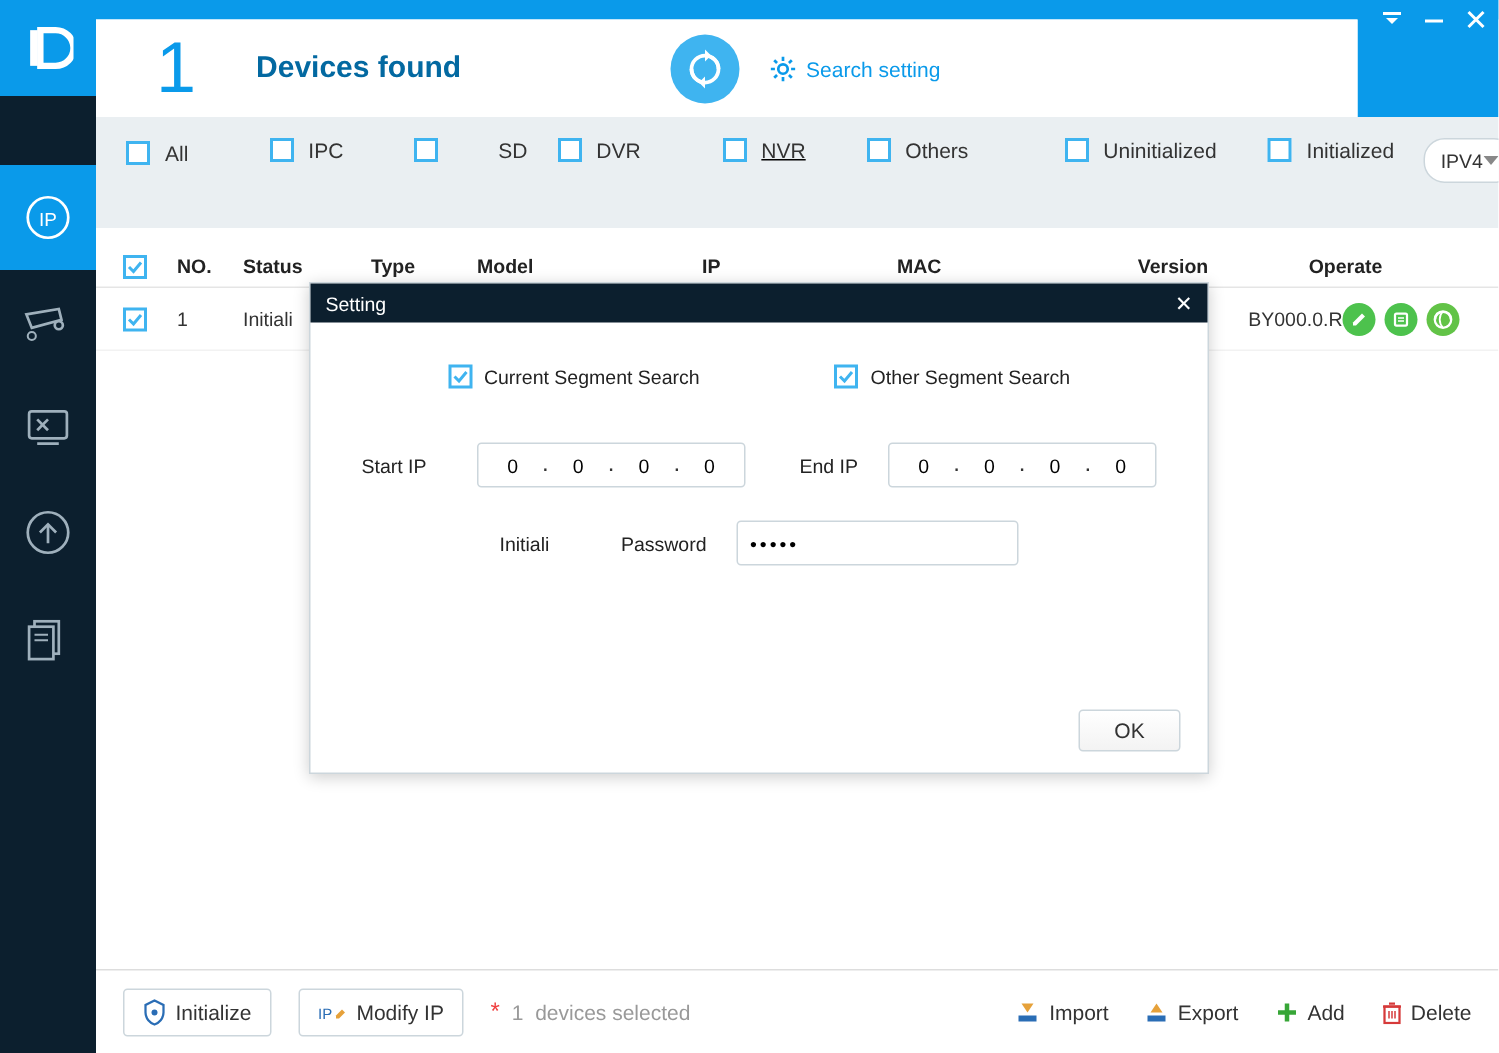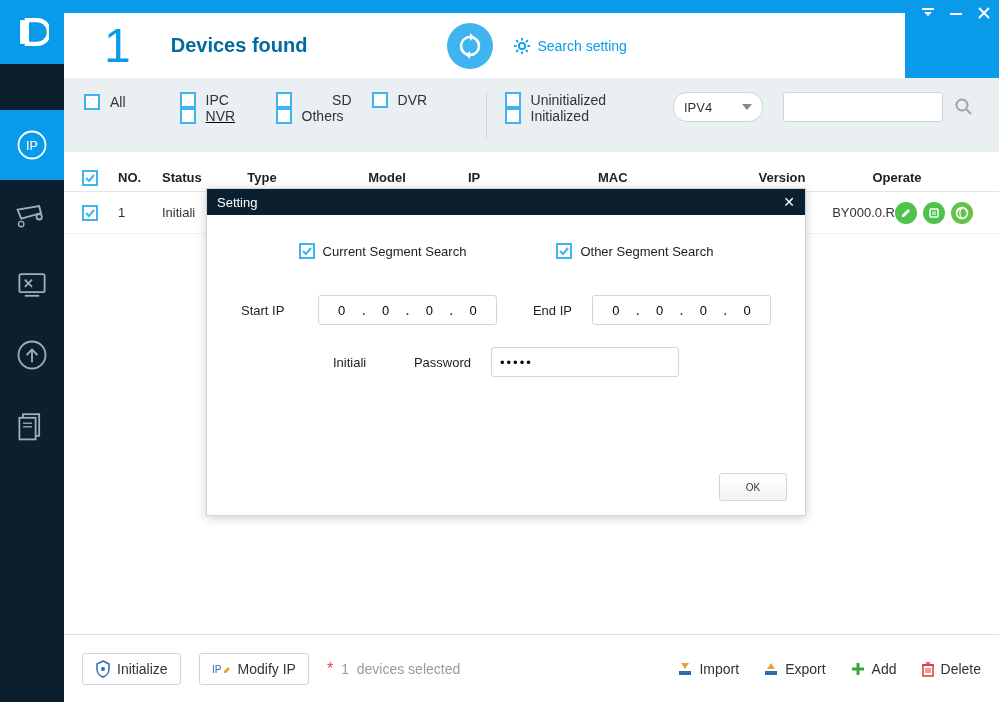--- a/index.html
+++ b/index.html
@@ -26,56 +26,56 @@
   .search-setting { margin-left: 20px; display: flex; align-items: center; cursor: pointer; }
   .gearblue { width: 18px; height: 18px; margin-right: 6px; }
   .sset-text { color: #0a9aea; font-size: 14px; }
 
   
   .filterbar { position: absolute; top: 78px; left: 64px; right: 0; height: 74px; background: #eaeff2; display: flex; align-items: flex-start; padding: 14px 20px; }
   .chk { width: 16px; height: 16px; border: 2px solid #3fb4f0; background: #fff; display: inline-block; vertical-align: middle; margin-right: 10px; cursor: pointer; }
   .flab { font-size: 14px; color: #333; vertical-align: middle; margin-right: 20px; }
   .fcol1 { margin-right: 34px; }
   .frow { display:flex; }
-  .fcol2 { display:flex; flex-direction:column; }
+  .fcol2 { display:flex; flex-direction:row; gap:14px; }
   .fpair { display:flex; align-items:center; }
   .fdivider { width: 1px; height: 46px; background: #ccd6dc; margin: 0 18px; }
   .ipver { border: 1px solid #ccd6dc; background:#fff; height: 30px; width: 90px; border-radius:14px; display:flex; align-items:center; justify-content:space-between; padding: 0 10px; cursor:pointer; margin-right:20px; }
   .ipver span { font-size:13px; color:#333; }
   .searchbox { border: 1px solid #ccd6dc; background:#fff; height:30px; width:160px; border-radius:3px; }
   .magbtn { width:30px; height:30px; display:flex; align-items:center; justify-content:center; cursor:pointer; margin-left:6px;}
 
   
   .tablehdr { position:absolute; top:164px; left:64px; right:0; height:28px; background:#fff; border-bottom:1px solid #e5e5e5; display:flex; align-items:center; padding-left:18px; font-size:13px; font-weight:600; color:#222; }
   .th-chk { width:30px; }
   .tchk { width:16px; height:16px; border:2px solid #3fb4f0; display:flex; align-items:center; justify-content:center; cursor:pointer; }
   .tchk svg { width:12px; height:12px; }
   .th { padding:0 6px; }
   .th-no { width:44px; }
   .th-status { width:56px; }
   .th-type { width:100px; text-align:center; }
-  .th-model { width:150px; text-align:center; }
+  .th-model { width:150px; text-align:left; }
   .th-ip { width:130px; text-align:left; }
   .th-mac { width:130px; text-align:left; }
   .th-ver { width:120px; text-align:center; }
   .th-op { width:110px; text-align:center; }
 
   
   .tblrow { position:absolute; top:192px; left:64px; right:0; height:42px; display:flex; align-items:center; padding-left:18px; font-size:13px; color:#333; border-bottom:1px solid #f2f2f2; }
   .td { padding:0 6px; }
   .td-no { width:44px; }
   .td-status { width:56px; }
   .ver-right { position:absolute; right: 104px; }
   .opicons { position:absolute; right: 26px; display:flex; gap:6px; }
   .opicon { width:22px; height:22px; border-radius:50%; display:flex; align-items:center; justify-content:center; cursor:pointer; }
   .op-green { background:#4dc24d; }
   .op-lgreen { background:#62c347; }
 
   
-  .bottombar { position:absolute; bottom:0; left:64px; right:0; height:68px; background:#fff; border-top:1px solid #ddd; display:flex; align-items:center; padding:0 18px; }
+  .bottombar { position:absolute; bottom:0; left:64px; right:0; height:56px; background:#fff; border-top:1px solid #ddd; display:flex; align-items:center; padding:0 18px; }
   .btn { border:1px solid #ccd6dc; background:#fff; border-radius:3px; height:32px; padding:0 12px; display:flex; align-items:center; cursor:pointer; margin-right:18px; font-size:14px; color:#333; }
   .btn svg, .btn .bicon { margin-right:6px; }
   .star { color:#f04040; margin-right:8px; }
   .selcount { color:#999; font-size:14px; }
   .selcount .n { color:#999; }
   .spacer { flex:1; }
   .actlink { display:flex; align-items:center; margin-left:24px; cursor:pointer; font-size:14px; color:#333; }
   .actlink .bicon { margin-right:6px; }
 
   
@@ -90,21 +90,21 @@
   .mchktxt { font-size:13px; color:#222; }
   .mrow2 { display:flex; align-items:center; gap:20px; margin-bottom:22px; justify-content:center; }
   .fieldlab { font-size:13px; color:#222; width:60px; text-align:left; }
   .fieldlab2 { font-size:13px; color:#222; width:58px; text-align:right; }
   .ipinput { border:1px solid #ccd6dc; border-radius:3px; height:30px; width:188px; display:flex; align-items:center; justify-content:space-around; padding:0 6px; }
   .ipinput input { border:none; width:28px; text-align:center; font-size:13px; outline:none; }
   .ipdot { color:#333; }
   .txtinput { border:1px solid #ccd6dc; border-radius:3px; height:30px; width:188px; padding:0 8px; font-size:13px; outline:none; }
   .pwdots { letter-spacing:2px; }
   .modalfoot { position:absolute; bottom:14px; right:18px; }
-  .okbtn { border:1px solid #ccd6dc; background:linear-gradient(#fff,#f3f3f3); border-radius:3px; height:28px; width:68px; display:flex; align-items:center; justify-content:center; cursor:pointer; font-size:10px; color:#333; }
+  .okbtn { border:1px solid #ccd6dc; background:linear-gradient(#fff,#f3f3f3); border-radius:3px; height:28px; width:68px; display:flex; align-items:center; justify-content:center; cursor:pointer; font-size:14px; color:#333; }
 </style>
 </head>
 <body>
 
 <div class="titlebar"></div>
 <div class="titlebar-right">
   <span class="win-btn">
     <svg viewBox="0 0 14 14">
         <rect x="1" y="2" width="12" height="2" fill="#fff"></rect>
         <polygon points="3,6 11,6 7,10" fill="#fff"></polygon>

